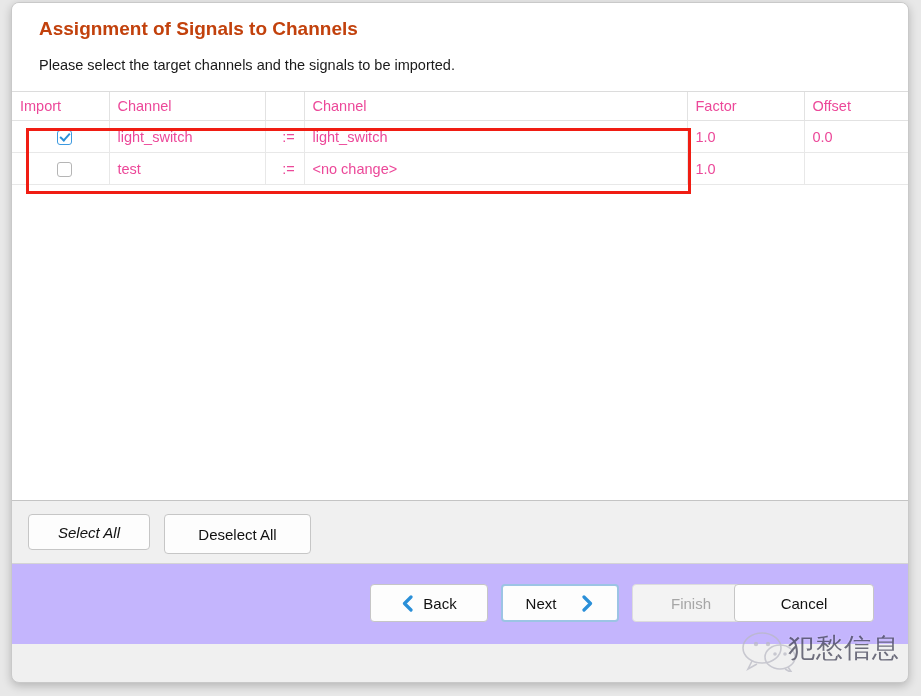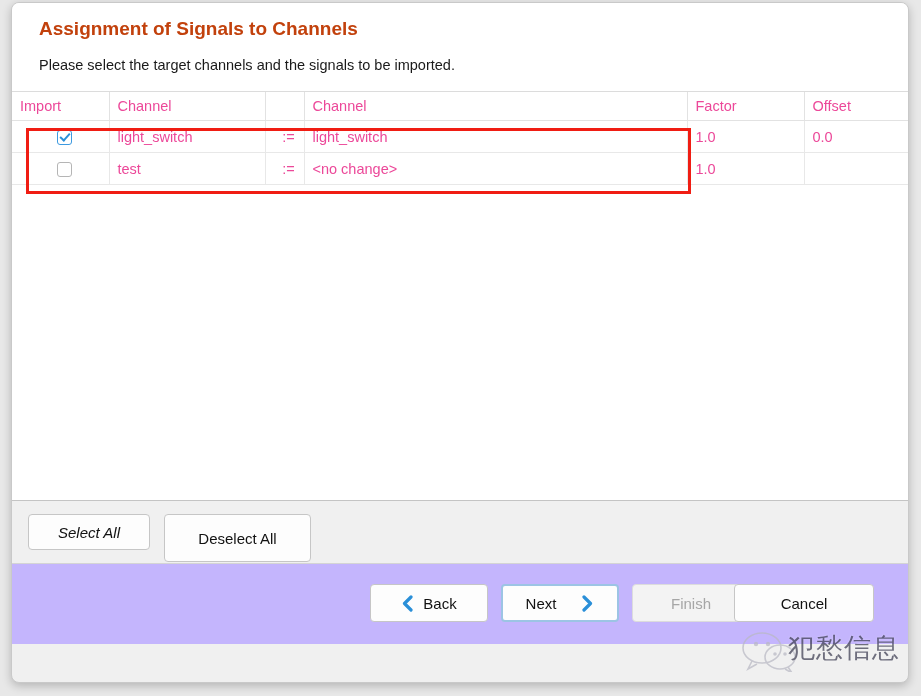--- a/index.html
+++ b/index.html
@@ -183,21 +183,21 @@
     color: #111;
     font-family: "Liberation Sans", sans-serif;
     display: flex;
     align-items: center;
     justify-content: center;
     cursor: pointer;
     box-sizing: border-box;
     white-space: nowrap;
   }
   #btn-select-all { left: 16px; top: 13px; width: 122px; height: 36px; font-style: italic; }
-  #btn-deselect-all { left: 152px; top: 13px; width: 147px; height: 48px; }
+  #btn-deselect-all { left: 152px; top: 13px; width: 147px; height: 40px; }
 
   
   #footer {
     position: relative;
     height: 80px;
     background: #c4b5fd;
   }
   #btn-back   { left: 358px; top: 20px; width: 118px; height: 38px; gap: 9px; }
   #btn-next   { left: 489px; top: 20px; width: 118px; height: 38px; gap: 25px;
                 border: 2px solid #9cc4e4; }

